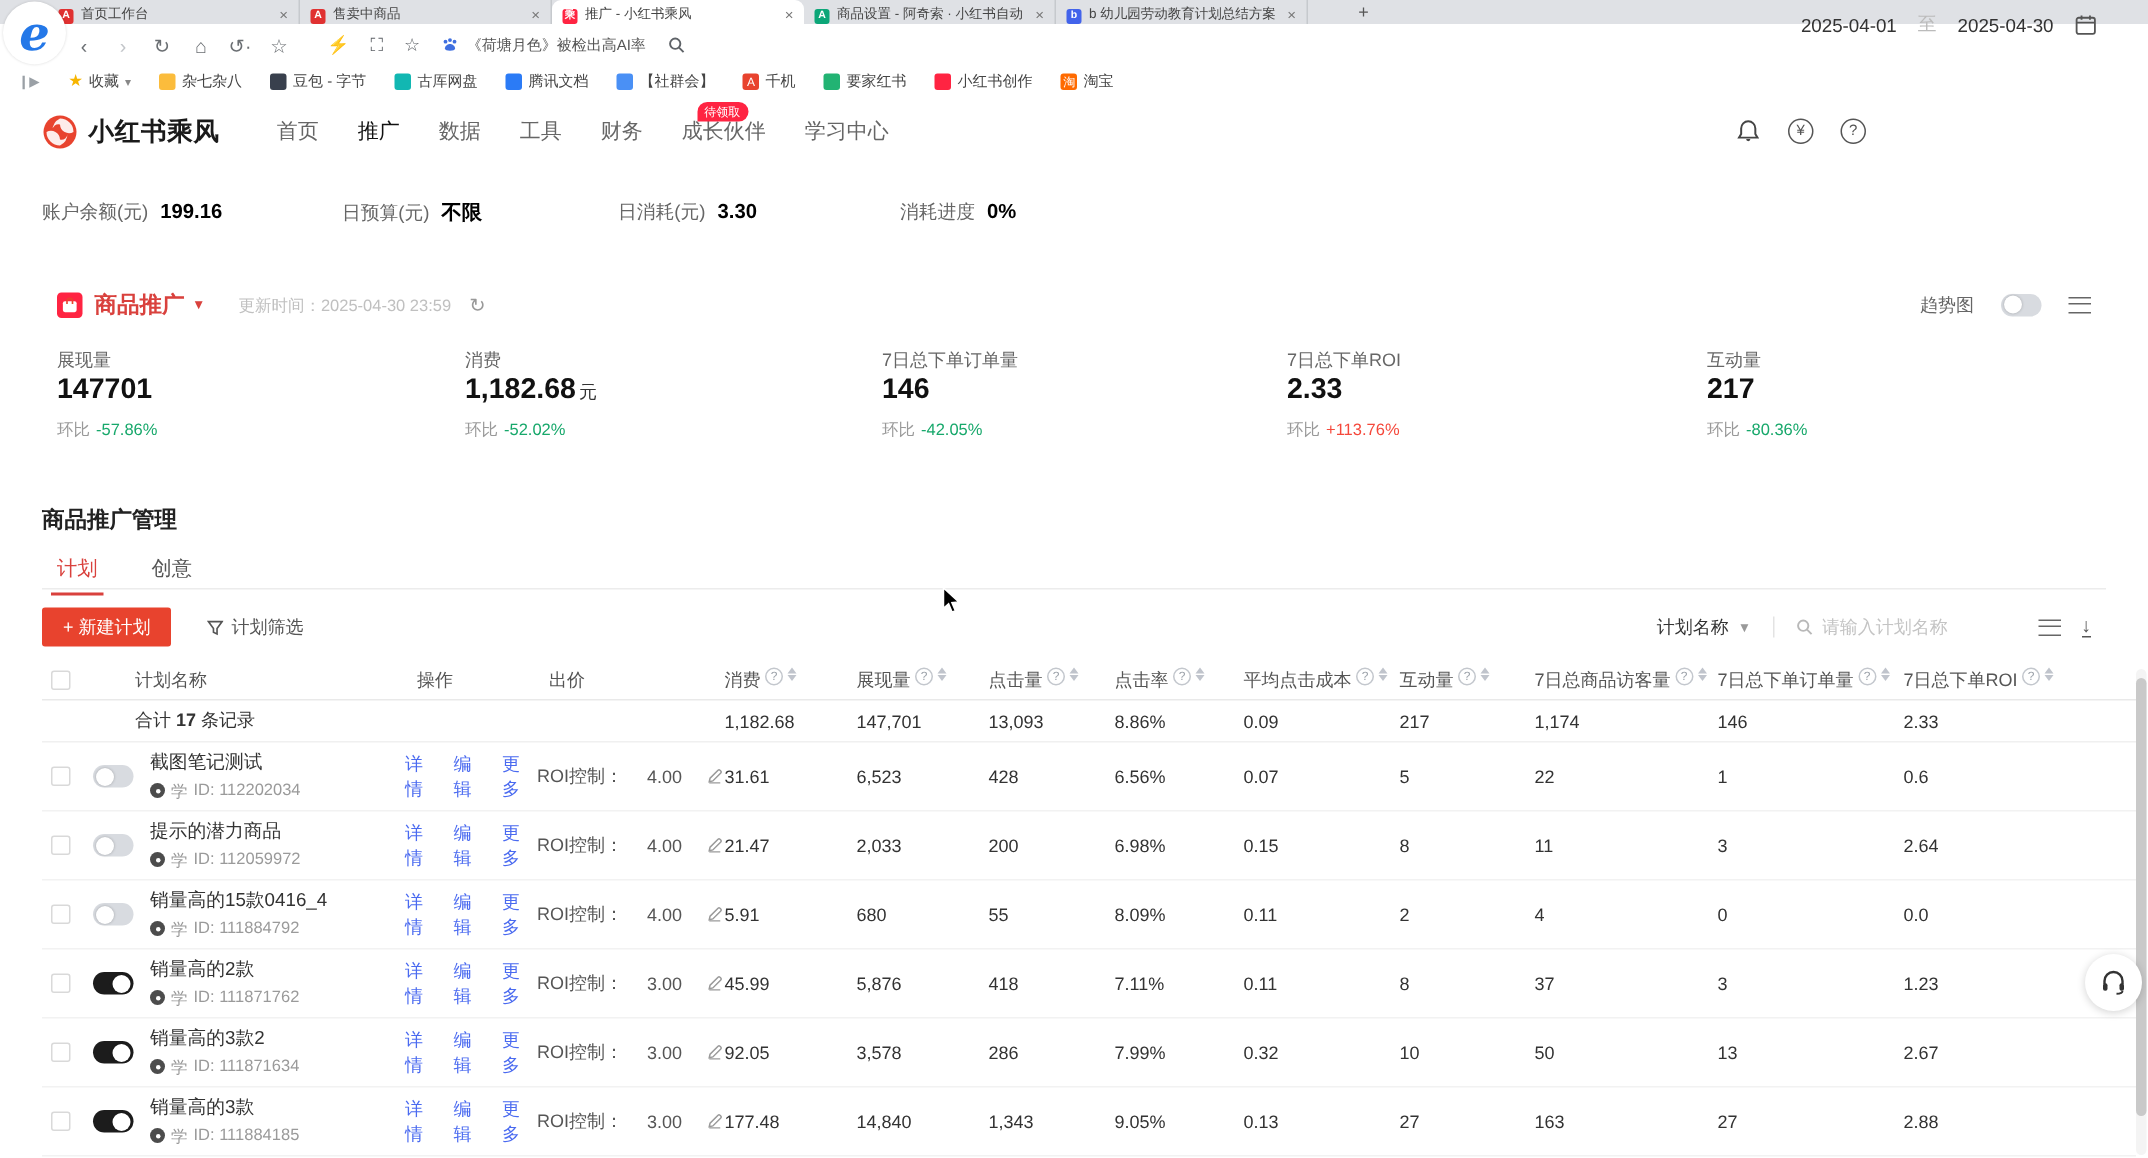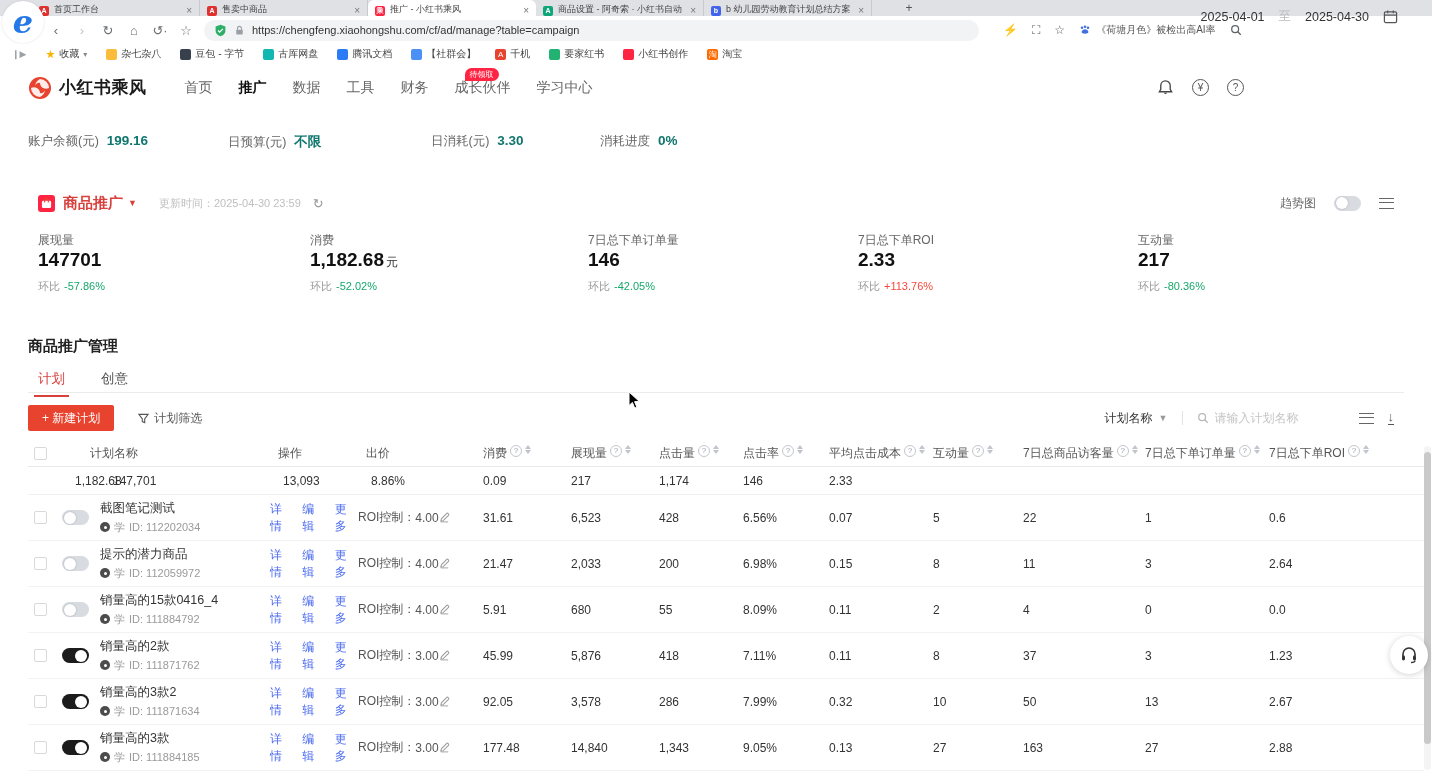--- a/index.html
+++ b/index.html
@@ -31,33 +31,33 @@
   .bm .caret{color:#888;font-size:8px}
   .bm-expander{color:#9aa0a6;font-size:9px}
 
   
   .appnav{position:absolute;top:64px;left:0;right:0;height:47px;background:#fff;display:flex;align-items:center;padding:0 28px}
   .logo{display:flex;align-items:center;gap:7px}
   .logo-mark{width:24px;height:24px}
   .logo-text{font-size:17px;font-weight:bold;color:#1a1a1a;letter-spacing:.5px}
   .menu{display:flex;gap:26px;margin-left:38px}
   .menu-item{font-size:14px;color:#666;position:relative;cursor:pointer}
-  .menu-item.active{color:#111;font-weight:bold}
+  .menu-item.active{color:#111;font-weight:normal}
   .menu-item .badge{position:absolute;top:-11px;left:10px;background:var(--accent);color:#fff;font-size:8px;font-weight:normal;padding:1px 5px;border-radius:7px 7px 7px 0;white-space:nowrap}
   .appnav-right{margin-left:auto;display:flex;align-items:center;gap:18px;padding-right:160px}
   .circ-ic{width:17px;height:17px;border-radius:50%;border:1.3px solid #555;color:#555;font-size:10px;display:flex;align-items:center;justify-content:center}
   .bell{width:17px;height:17px}
 
   
   .accountbar{position:absolute;top:125px;left:0;right:0;height:36px}
   .acct-field{position:absolute;top:8px;font-size:12.5px;color:#666;display:flex;gap:8px;align-items:baseline}
-  .acct-field b{color:#0f766e;font-size:13.5px}
+  .acct-field b{color:#000000;font-size:13.5px}
   .acct-field:nth-of-type(1){left:28px}
   .acct-field:nth-of-type(2){left:228px}
-  .acct-field:nth-of-type(3){left:431px}
+  .acct-field:nth-of-type(3){left:412px}
   .acct-field:nth-of-type(4){left:600px}
   .daterange{position:absolute;right:34px;top:8px;display:flex;align-items:center;gap:14px;font-size:12.5px;color:#333}
   .daterange .sep{color:#bbb}
   .cal{width:15px;height:15px}
 
   
   .promo-head{position:absolute;top:192px;left:38px;right:38px;height:22px;display:flex;align-items:center}
   .promo-ic{width:17px;height:17px;background:var(--accent);border-radius:3px;margin-right:8px;display:flex;align-items:center;justify-content:center}
   .promo-ic svg{width:11px;height:11px}
   .promo-title{font-size:15px;font-weight:bold;color:#d9413d}
@@ -125,21 +125,21 @@
   .drow{height:46px;border-bottom:1px solid #f2f2f2}
   .checkbox{width:13px;height:13px;border:1px solid #d9d9d9;border-radius:2px;background:#fff;margin-left:6px;display:inline-block}
   .c-check{display:flex;align-items:center}
   .c-toggle{display:flex;align-items:center}
   .r-name{font-size:12.5px;color:#333;line-height:15px;white-space:nowrap;overflow:hidden}
   .r-sub{display:flex;align-items:center;gap:4px;margin-top:4px;font-size:11px;color:#9a9a9a}
   .r-dot{width:10px;height:10px;border-radius:50%;background:#4c4c4c;position:relative;flex:0 0 auto}
   .r-dot::after{content:"";position:absolute;left:3.5px;top:3.5px;width:3px;height:3px;border-radius:50%;background:#fff}
   .c-actions{display:flex;gap:9px;font-size:12px}
   .c-actions a{color:var(--link);text-decoration:none;cursor:pointer}
-  .c-bid{display:flex;align-items:center;gap:0;font-size:12px;color:#555;white-space:nowrap}
+  .c-bid{display:flex;align-items:center;gap:16px;font-size:12px;color:#555;white-space:nowrap}
   .pencil{width:11px;height:11px;flex:0 0 auto}
 
   
   .v-scroll{position:absolute;right:1px;top:446px;bottom:2px;width:7px;background:#f4f4f4;border-radius:4px}
   .v-scroll .thumb{position:absolute;top:6px;width:7px;height:292px;background:#c9c9c9;border-radius:4px}
   .helpdesk{position:absolute;left:1390px;top:636px;width:38px;height:38px;border-radius:50%;background:#fff;box-shadow:0 1px 6px rgba(0,0,0,.18);display:flex;align-items:center;justify-content:center}
   .helpdesk svg{width:18px;height:18px}
   .cursor{position:absolute;left:628px;top:391px;width:13px;height:19px;z-index:50}
 </style>
 </head>
@@ -180,31 +180,20 @@
 <div class="newtab" style="position:absolute;top:0;left:898px;height:16px">+</div>
 <div class="browser-logo">e</div>
 
 <div class="toolbar">
   <span class="nav-ic">‹</span>
   <span class="nav-ic dis">›</span>
   <span class="nav-ic">↻</span>
   <span class="nav-ic">⌂</span>
   <span class="nav-ic">↺·</span>
   <span class="nav-ic">☆</span>
-  <div class="urlbar">
-    <svg class="shield" viewBox="0 0 16 16">
-        <path d="M8 1l6 2v5c0 4-3 6-6 7-3-1-6-3-6-7V3z" fill="#2bae66"></path>
-        <path d="M5 8l2 2 4-4" stroke="#fff" stroke-width="1.6" fill="none"></path>
-      </svg>
-    <svg class="shield" viewBox="0 0 16 16">
-        <rect x="4" y="7" width="8" height="6" rx="1" fill="#9aa0a6"></rect>
-        <path d="M5.5 7V5.5a2.5 2.5 0 015 0V7" stroke="#9aa0a6" stroke-width="1.4" fill="none"></path>
-      </svg>
-    <span>https://chengfeng.xiaohongshu.com/cf/ad/manage?table=campaign</span>
-  </div>
   <div class="tb-right">
     <span>⚡</span>
     <span>⛶</span>
     <span>☆</span>
     <span class="hotword">
       <svg class="paw" viewBox="0 0 16 16">
           <circle cx="4" cy="5" r="1.7" fill="#3f6fe0"></circle>
           <circle cx="8" cy="3.6" r="1.7" fill="#3f6fe0"></circle>
           <circle cx="12" cy="5" r="1.7" fill="#3f6fe0"></circle>
           <path d="M8 7c2.5 0 4.5 2 4.5 3.8S10.5 13 8 13s-4.5-.4-4.5-2.2S5.5 7 8 7z" fill="#3f6fe0"></path>
@@ -550,20 +539,21 @@
         <span class="help">?</span>
         <span class="sort">
           <i class="su"></i>
           <i class="sd"></i>
         </span>
       </span>
   </div>
 
   <div class="trow tsummary">
     <span></span>
+    <span class="sum-label"><span>合计</span> <b>17</b> <span>条记录</span></span>
     <span class="ncell">1,182.68</span>
     <span class="ncell">147,701</span>
     <span class="ncell">13,093</span>
     <span class="ncell">8.86%</span>
     <span class="ncell">0.09</span>
     <span class="ncell">217</span>
     <span class="ncell">1,174</span>
     <span class="ncell">146</span>
     <span class="ncell">2.33</span>
   </div>

